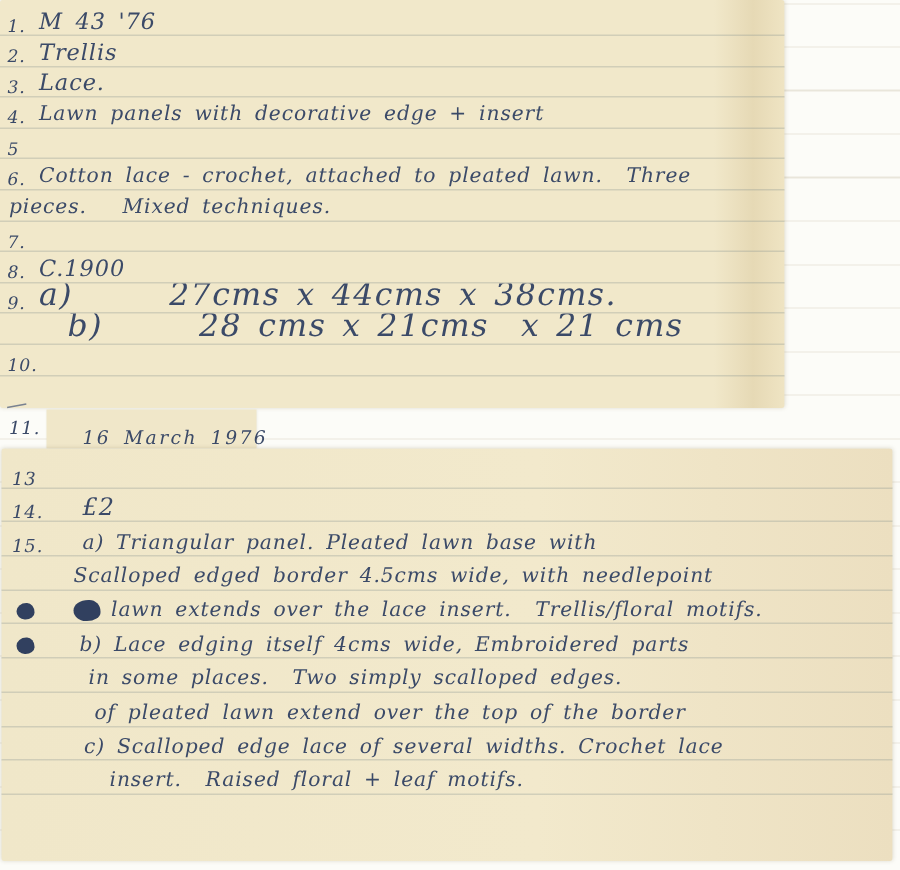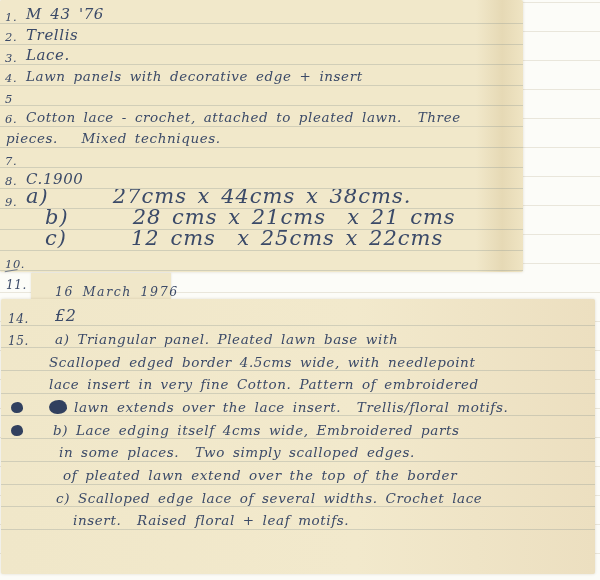--- a/index.html
+++ b/index.html
@@ -150,54 +150,50 @@
     </div>
     <div class="row">
       <span class="num hand">9.</span>
       <span class="txt hand dims">a)      27cms x 44cms x 38cms.</span>
     </div>
     <div class="row">
       <span class="num hand"></span>
       <span class="txt hand dims pad19">b)      28 cms x 21cms  x 21 cms</span>
     </div>
     <div class="row">
-      <span class="num hand"></span>
-      <span class="txt hand dims pad19">c)      12 cms  x 25cms x 22cms</span>
-    </div>
-    <div class="row">
       <span class="num hand">10.</span>
       <span class="txt hand"></span>
     </div>
   </div>
 
   <span class="crossmark"></span>
   <span class="gap-num hand">11.</span>
   <div class="date-strip">
     <span class="txt hand">16 March 1976</span>
   </div>
 
   <div class="card card-bottom">
 
     <div class="row">
+      <span class="num hand">13</span>
+      <span class="txt hand"></span>
+    </div>
+    <div class="row">
       <span class="num hand">14.</span>
       <span class="txt hand money i24">£2</span>
     </div>
     <div class="row">
       <span class="num hand">15.</span>
       <span class="txt hand i24">a) Triangular panel. Pleated lawn base with</span>
     </div>
     <div class="row">
       <span class="num hand"></span>
       <span class="txt hand i18">Scalloped edged border 4.5cms wide, with needlepoint</span>
     </div>
     <div class="row">
-      <span class="num hand"></span>
-      <span class="txt hand i18">lace insert in very fine Cotton. Pattern of embroidered</span>
-    </div>
-    <div class="row">
       <span class="num"><span class="blot margin-blot"></span></span>
       <span class="txt hand i18"><span class="blot inline-blot"></span><span>lawn extends over the lace insert.  Trellis/floral motifs.</span></span>
     </div>
     <div class="row">
       <span class="num"><span class="blot margin-blot"></span></span>
       <span class="txt hand i22">b) Lace edging itself 4cms wide, Embroidered parts</span>
     </div>
     <div class="row">
       <span class="num hand"></span>
       <span class="txt hand i28">in some places.  Two simply scalloped edges.</span>

